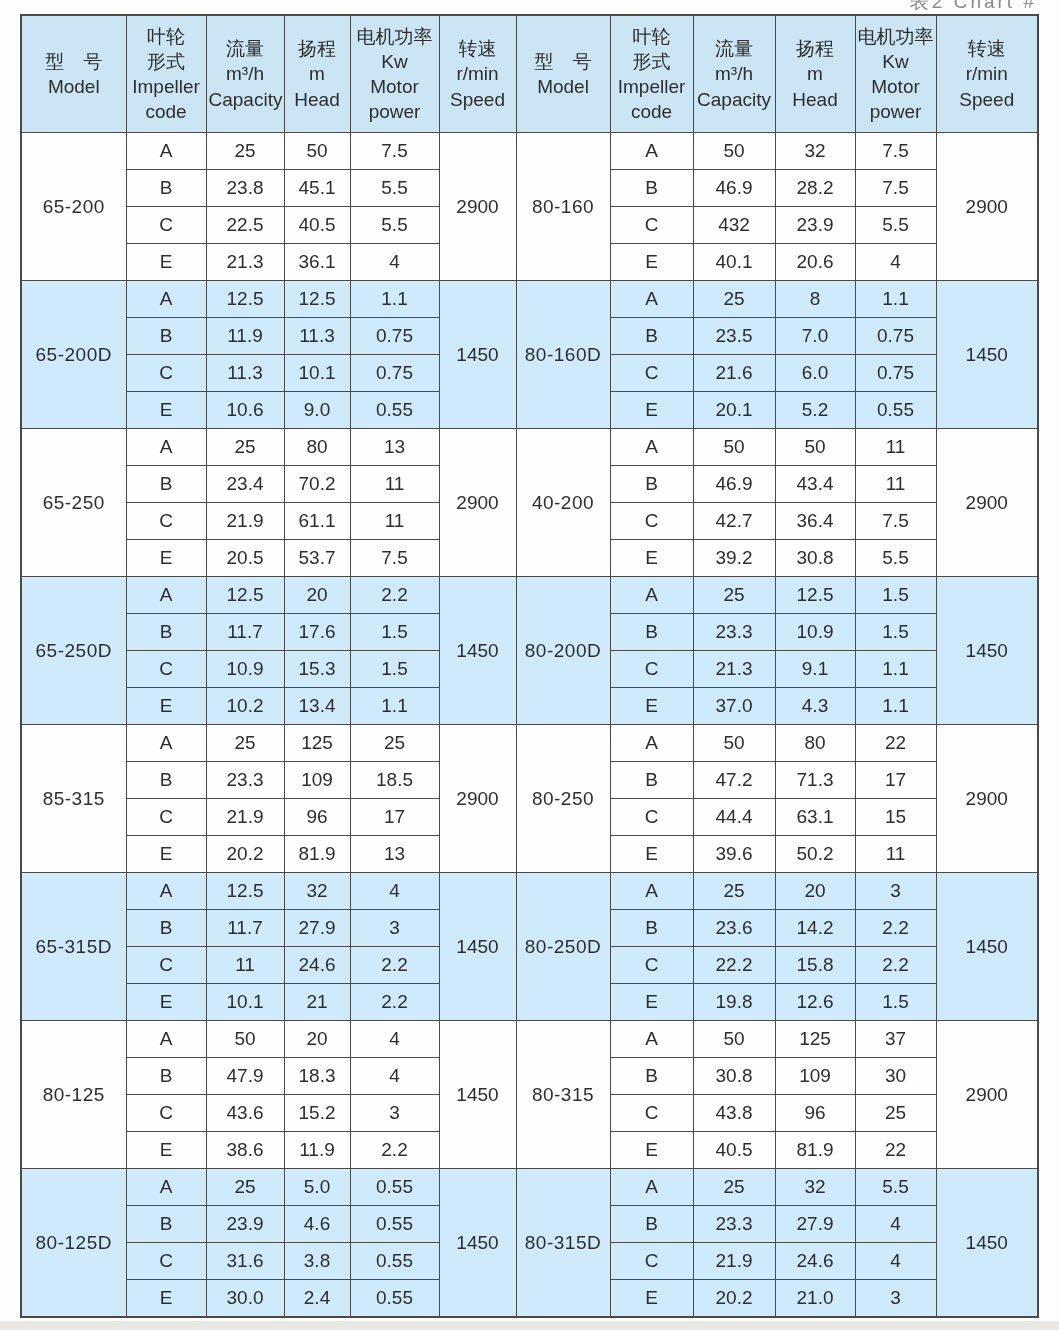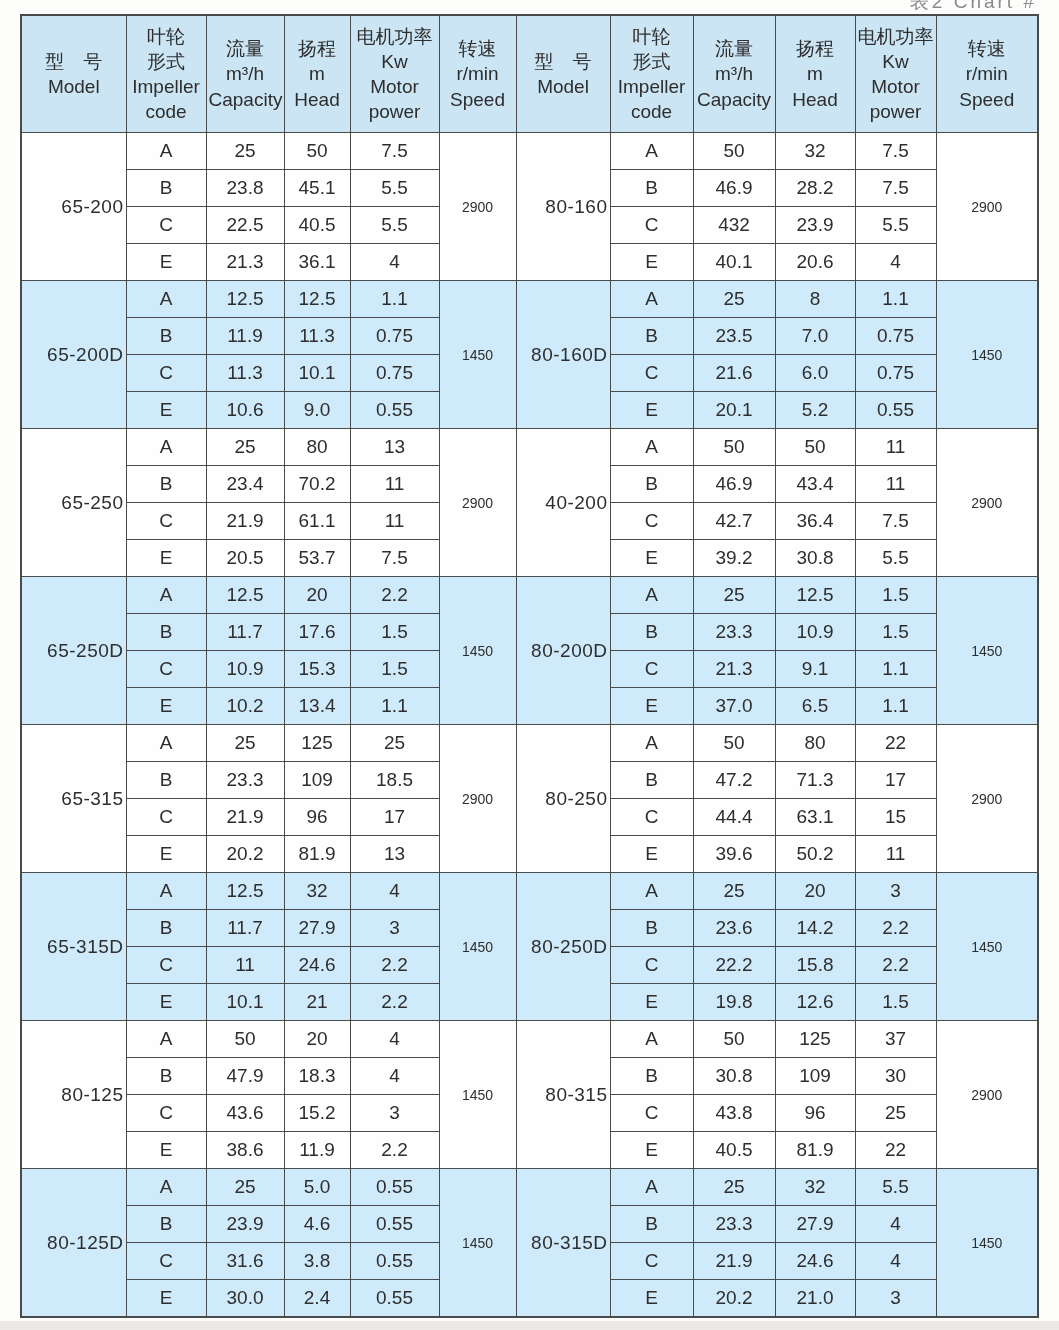--- a/index.html
+++ b/index.html
@@ -44,22 +44,22 @@
     height: 108px;
     padding: 4px 2px;
   }
   .hl { display: block; line-height: 1.32; white-space: pre; }
   .spec tbody td {
     height: 36px;
     font-size: 19px;
     background: var(--plain-bg, #fefefe);
   }
   .spec tbody tr.shaded td { background: var(--shaded-bg, #cfeafa); }
-  .spec td.model-cell { font-size: 19px; letter-spacing: 0.5px; text-align: right; }
-  .spec td.speed-cell { font-size: 14px; }
+  .spec td.model-cell { font-size: 19px; letter-spacing: 0.5px; }
+  .spec td.speed-cell { font-size: 19px; }
   .photo-edge {
     position: absolute;
     left: 0; right: 0; bottom: 0;
     height: 9px;
     background: #ebe9e6;
   }
 </style>
 </head>
 <body>
 
@@ -315,25 +315,25 @@
           <td>9.1</td>
           <td>1.1</td>
         </tr>
         <tr class="shaded">
           <td>E</td>
           <td>10.2</td>
           <td>13.4</td>
           <td>1.1</td>
           <td>E</td>
           <td>37.0</td>
-          <td>6.5</td>
+          <td>4.3</td>
           <td>1.1</td>
         </tr>
         <tr>
-          <td class="model-cell" rowspan="4">65-315</td>
+          <td class="model-cell" rowspan="4">85-315</td>
           <td>A</td>
           <td>25</td>
           <td>125</td>
           <td>25</td>
           <td class="speed-cell" rowspan="4">2900</td>
           <td class="model-cell" rowspan="4">80-250</td>
           <td>A</td>
           <td>50</td>
           <td>80</td>
           <td>22</td>

